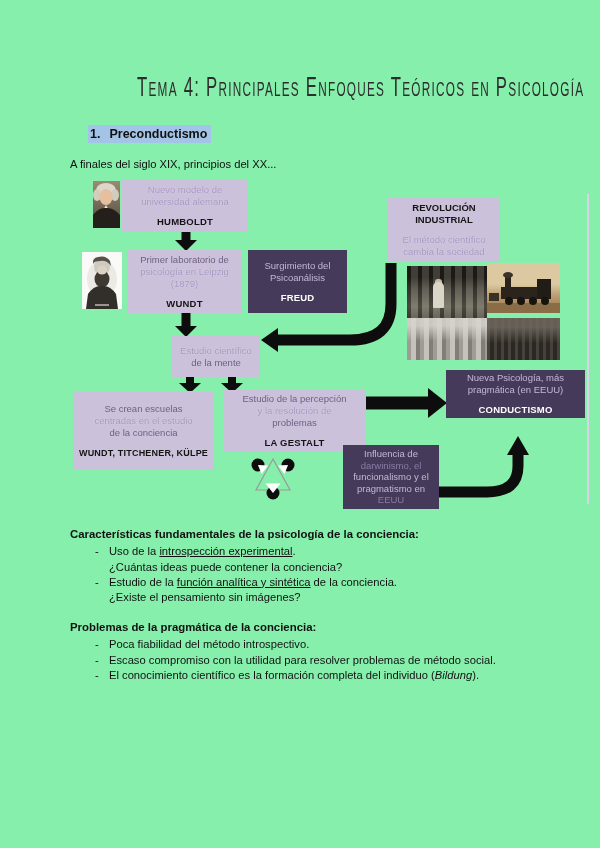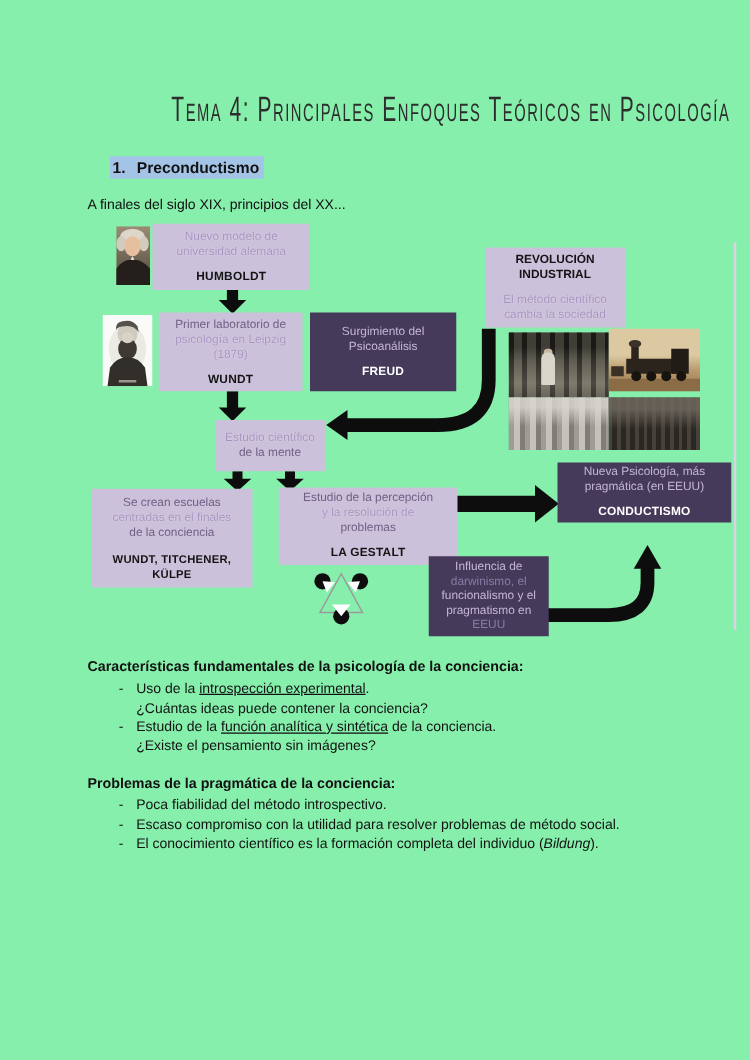--- a/index.html
+++ b/index.html
@@ -135,21 +135,21 @@
       <rect x="13" y="52" width="14" height="2" fill="#9a968e"></rect>
     </svg>
 
     <div class="box" style="left:127px;top:72px;width:115px;height:63px">
       <div class="bl">Primer laboratorio de</div>
       <div class="bl t-light">psicología en Leipzig</div>
       <div class="bl t-light">(1879)</div>
       <div class="bl b-name">WUNDT</div>
     </div>
 
-    <div class="box dark" style="left:248px;top:72px;width:117px;height:63px">
+    <div class="box dark" style="left:248px;top:72px;width:99px;height:63px">
       <div class="bl">Surgimiento del</div>
       <div class="bl">Psicoanálisis</div>
       <div class="bl b-name">FREUD</div>
     </div>
 
     <div class="box" style="left:388px;top:20px;width:112px;height:64px">
       <div class="bl b-title">REVOLUCIÓN</div>
       <div class="bl b-title">INDUSTRIAL</div>
       <div class="bl t-light" style="margin-top:8px">El método científico</div>
       <div class="bl t-light">cambia la sociedad</div>
@@ -173,23 +173,23 @@
       </div>
       <div class="ph ph-bl"></div>
       <div class="ph ph-br"></div>
     </div>
 
     <div class="box" style="left:172px;top:158px;width:88px;height:41px">
       <div class="bl t-light">Estudio científico</div>
       <div class="bl">de la mente</div>
     </div>
 
-    <div class="box" style="left:73px;top:213px;width:129px;height:79px">
+    <div class="box" style="left:73px;top:213px;width:141px;height:79px">
       <div class="bl">Se crean escuelas</div>
-      <div class="bl t-light">centradas en el finales</div>
+      <div class="bl t-light">centradas en el estudio</div>
       <div class="bl">de la conciencia</div>
       <div class="bl b-name name-small">WUNDT, TITCHENER, KÜLPE</div>
     </div>
 
     <div class="box" style="left:223px;top:212px;width:143px;height:62px">
       <div class="bl">Estudio de la percepción</div>
       <div class="bl t-light">y la resolución de</div>
       <div class="bl">problemas</div>
       <div class="bl b-name">LA GESTALT</div>
     </div>

